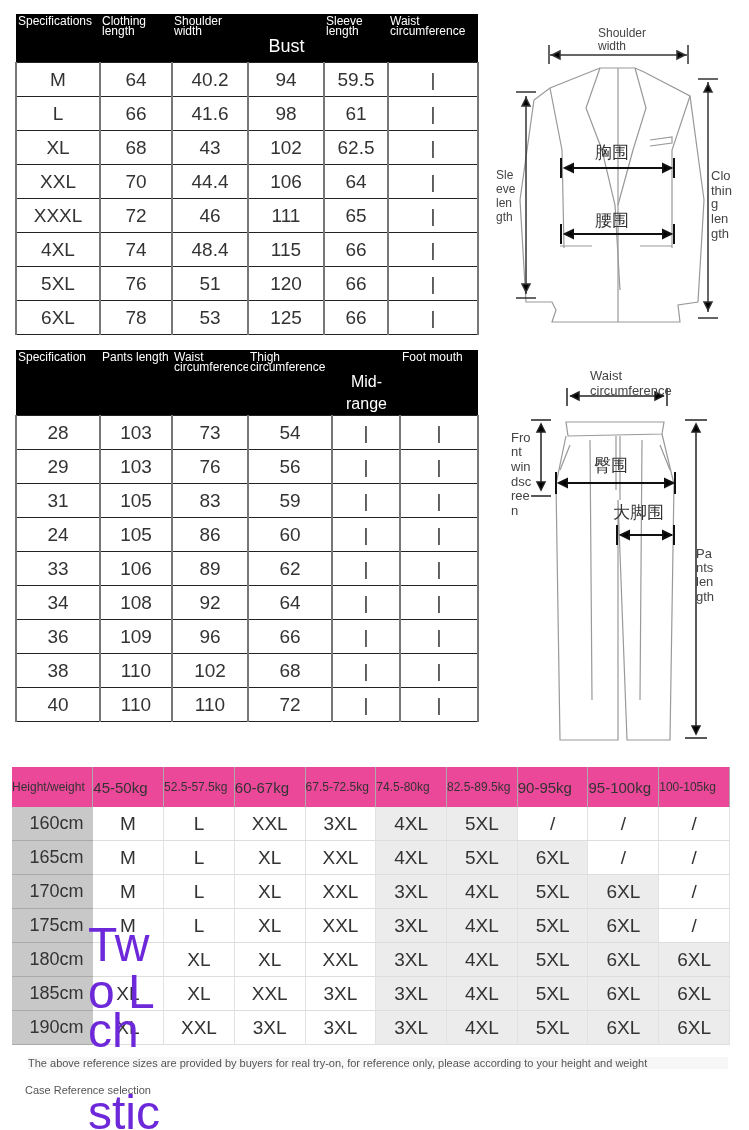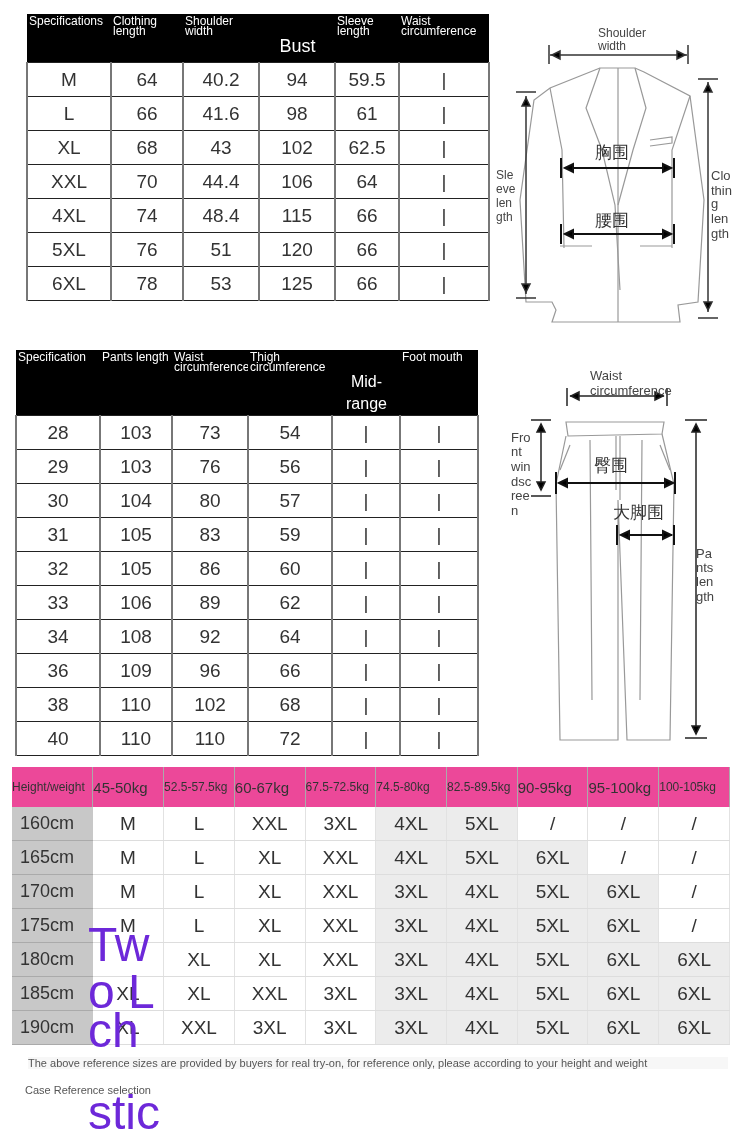--- a/index.html
+++ b/index.html
@@ -1,28 +1,28 @@
 <!DOCTYPE html>
 <html><head>
 <meta charset="utf-8">
 <style>
   html, body { margin:0; padding:0; background:#fff; }
   body { width:749px; height:1130px; position:relative; overflow:hidden; font-family:"Liberation Sans", sans-serif; color:#333; }
   table { border-collapse:collapse; position:absolute; table-layout:fixed; }
   .spec th { background:#000; color:#fff; font-weight:normal; text-align:left; vertical-align:top; padding:2px 1px 0 2px; line-height:10px; font-size:12px; height:27px; overflow:hidden; white-space:normal; }
   .spec th.big { font-size:18px; line-height:22px; text-align:center; padding-top:21px; }
   .spec td { border:2px solid #777; border-top:1.5px solid #222; border-bottom:1.5px solid #222; text-align:center; font-size:19px; color:#333; height:33px; padding:0; }
-  #jacket-table { left:26px; top:14px; width:462px; }
+  #jacket-table { left:15px; top:14px; width:462px; }
   #pants-table { left:15px; top:350px; width:462px; }
   .bar-cell { font-size:22px; color:#555; font-weight:normal; }
   #fit-table { left:12px; top:767px; width:718px; }
   #fit-table th { background:#ec4899; font-weight:normal; color:#333; font-size:15px; height:40px; padding:0; text-align:left; white-space:nowrap; overflow:hidden; border-right:1px solid #aaa; line-height:15px; }
   #fit-table th.small { font-size:12px; }
   #fit-table td { font-size:19px; text-align:center; height:33px; padding:0; border-bottom:1px solid #ddd; border-right:1px solid #e2e2e2; color:#333; }
-  #fit-table td.h { background:#c8c8c8; text-align:left; padding-left:8px; font-size:18px; border-right:none; border-bottom:1px solid #aaa; }
+  #fit-table td.h { background:#c8c8c8; text-align:center; padding-left:8px; font-size:18px; border-right:none; border-bottom:1px solid #aaa; }
   #fit-table td.shade { background:#ececec; }
   .note { position:absolute; font-size:11px; color:#555; }
   .overlay { position:absolute; font-size:48px; color:#6d28d9; line-height:34px; left:88px; }
   svg text { font-family:"Liberation Sans", sans-serif; }
 </style>
 </head>
 <body>
 
 <table id="jacket-table" class="spec">
   <colgroup>
@@ -70,20 +70,28 @@
       </tr>
       <tr>
         <td>XXL</td>
         <td>70</td>
         <td>44.4</td>
         <td>106</td>
         <td>64</td>
         <td class="bar-cell">|</td>
       </tr>
       <tr>
+        <td>XXXL</td>
+        <td>72</td>
+        <td>46</td>
+        <td>111</td>
+        <td>65</td>
+        <td class="bar-cell">|</td>
+      </tr>
+      <tr>
         <td>4XL</td>
         <td>74</td>
         <td>48.4</td>
         <td>115</td>
         <td>66</td>
         <td class="bar-cell">|</td>
       </tr>
       <tr>
         <td>5XL</td>
         <td>76</td>
@@ -133,37 +141,29 @@
       </tr>
       <tr>
         <td>29</td>
         <td>103</td>
         <td>76</td>
         <td>56</td>
         <td class="bar-cell">|</td>
         <td class="bar-cell">|</td>
       </tr>
       <tr>
-        <td>30</td>
-        <td>104</td>
-        <td>80</td>
-        <td>57</td>
-        <td class="bar-cell">|</td>
-        <td class="bar-cell">|</td>
-      </tr>
-      <tr>
         <td>31</td>
         <td>105</td>
         <td>83</td>
         <td>59</td>
         <td class="bar-cell">|</td>
         <td class="bar-cell">|</td>
       </tr>
       <tr>
-        <td>32</td>
+        <td>24</td>
         <td>105</td>
         <td>86</td>
         <td>60</td>
         <td class="bar-cell">|</td>
         <td class="bar-cell">|</td>
       </tr>
       <tr>
         <td>33</td>
         <td>106</td>
         <td>89</td>

